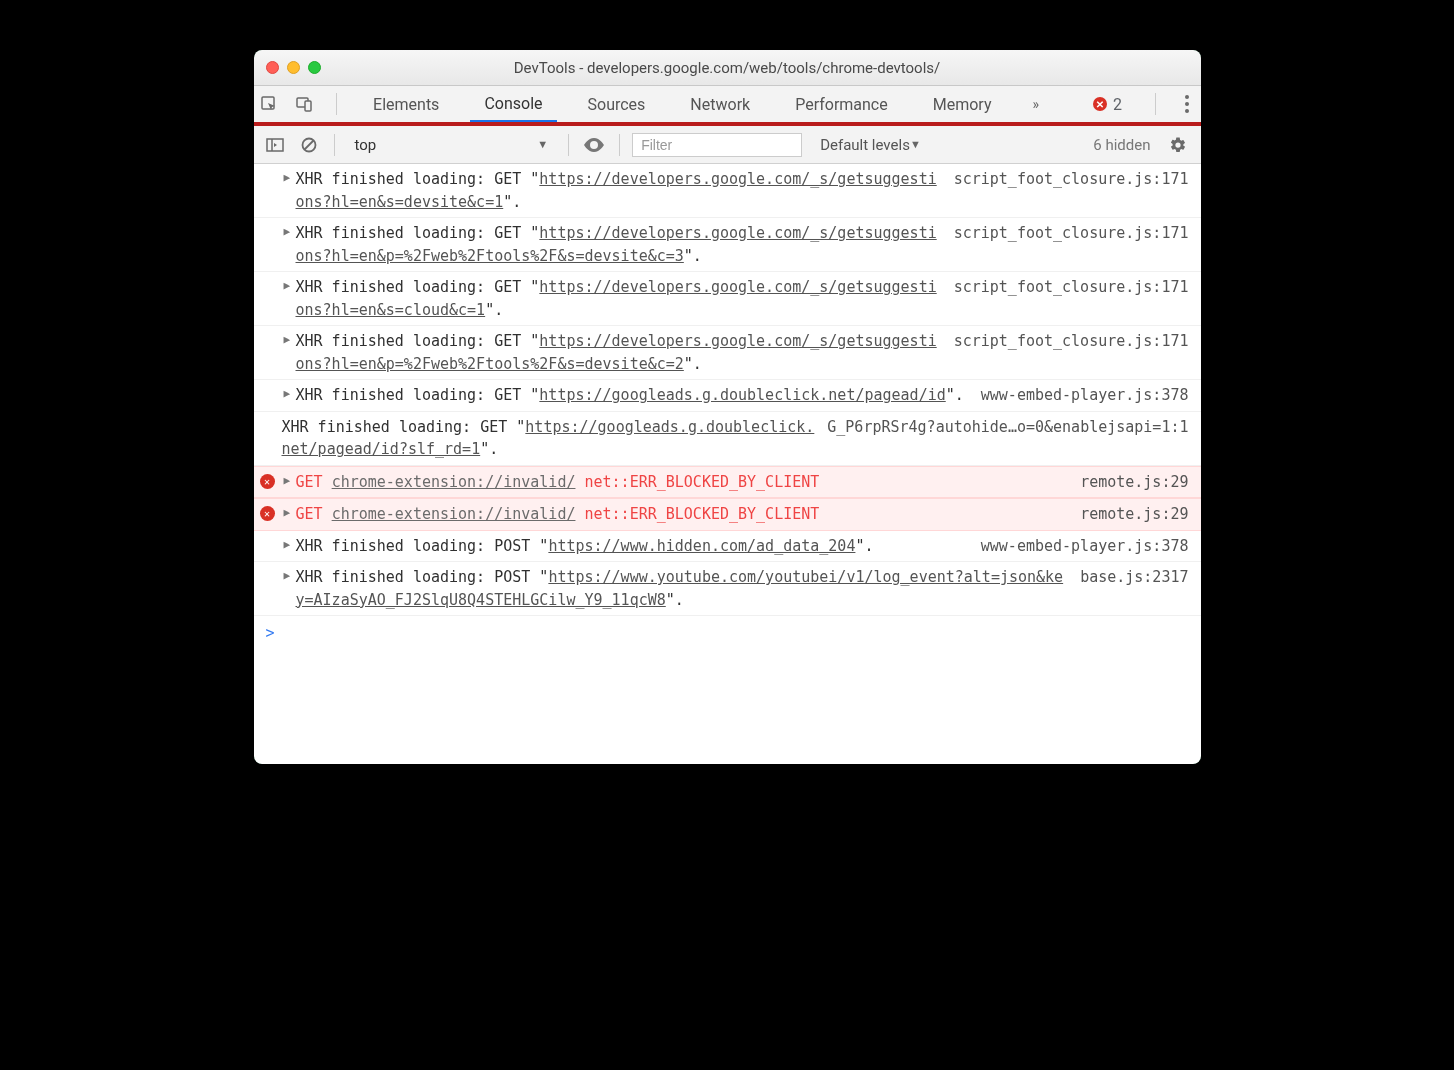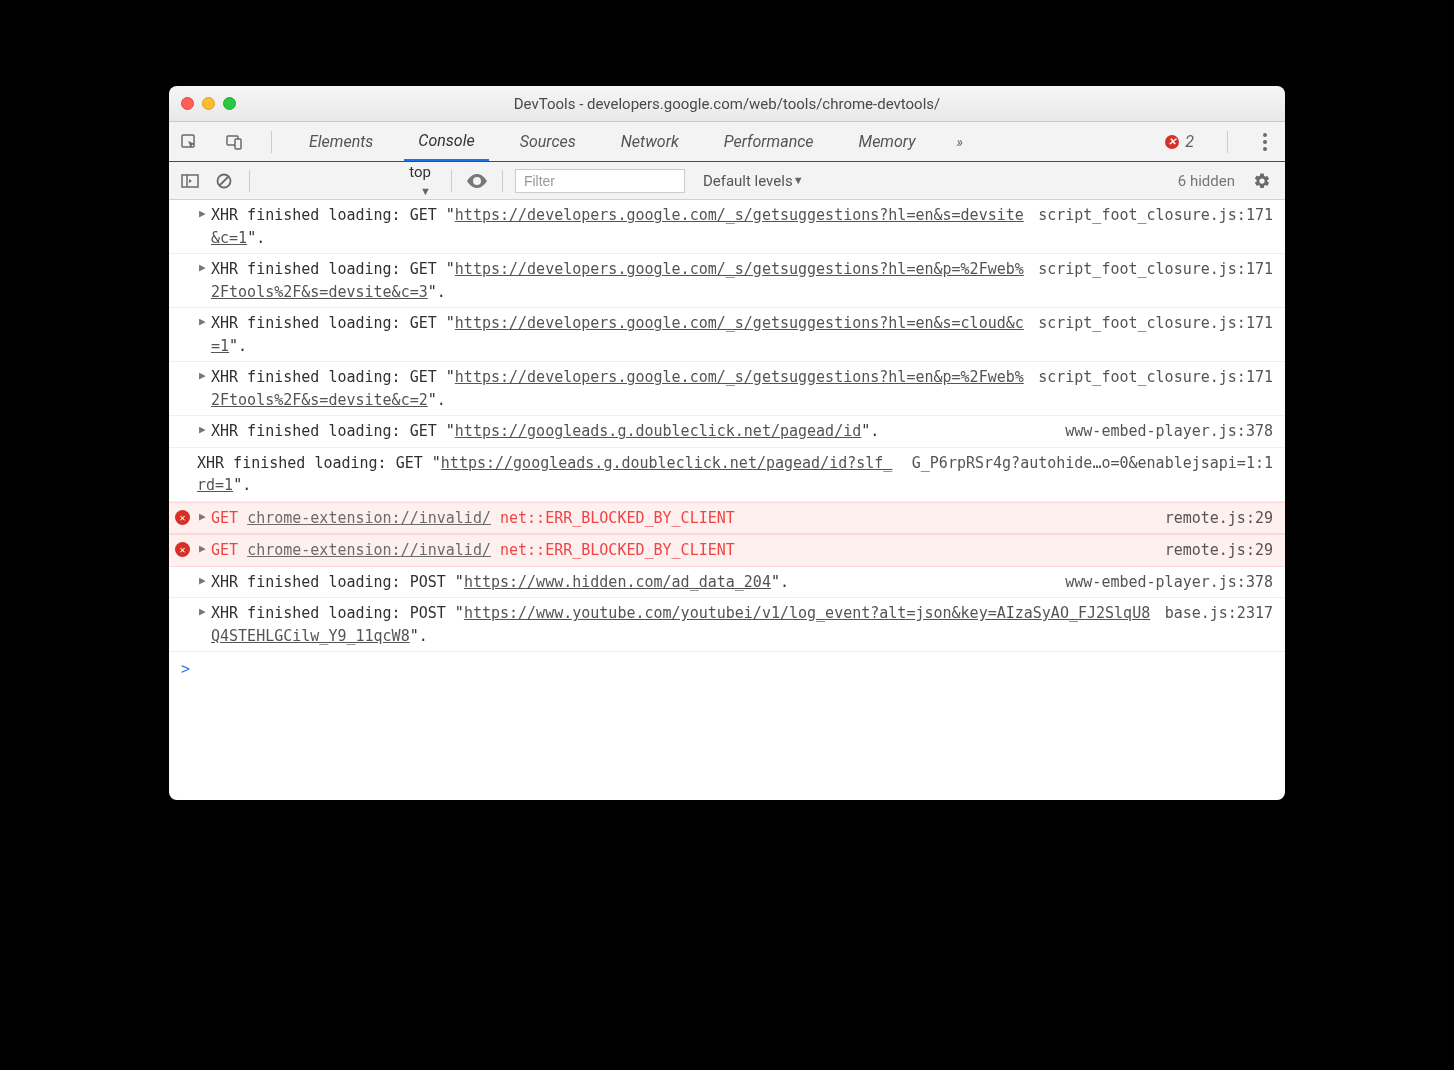--- a/index.html
+++ b/index.html
@@ -7,26 +7,25 @@
     background: #000;
     width: 1454px;
     height: 1070px;
     font-family: -apple-system, BlinkMacSystemFont, "Segoe UI", Roboto, sans-serif;
     display: flex;
     align-items: flex-start;
     justify-content: center;
     padding-top: 50px;
   }
   .window {
-    width: 1116px;
+    width: 947px;
     background: #14532d;
     border-radius: 8px;
     box-shadow: 0 20px 60px rgba(0,0,0,0.5);
     overflow: hidden;
-    margin-top: 36px;
   }
   .titlebar {
     height: 36px;
     background: linear-gradient(#f6f6f6, #e8e8e8);
     border-bottom: 1px solid #c8c8c8;
     display: flex;
     align-items: center;
     padding: 0 12px;
     position: relative;
   }
@@ -38,27 +37,26 @@
   .title-text {
     position: absolute;
     left: 0; right: 0;
     text-align: center;
     font-size: 15px;
     color: #4a4a4a;
     pointer-events: none;
   }
   .tabbar {
     height: 40px;
-    border-bottom: 1px solid #b91c1c;
+    border-bottom: 4px solid #b91c1c;
     display: flex;
     align-items: center;
     padding: 0 6px;
     gap: 17px;
     background: #f3f3f3;
-    font-style: italic;
   }
   .tabbar .icon-btn {
     width: 28px; height: 28px;
     display: flex; align-items: center; justify-content: center;
     color: #6a6a6a;
     cursor: pointer;
   }
   .tabbar .sep {
     width: 1px; height: 22px; background: #ccc; margin: 0 6px;
   }
@@ -99,25 +97,24 @@
     background: #f3f3f3;
     font-size: 15px;
     color: #555;
   }
   .toolbar .tb-icon {
     width: 26px; height: 26px; display: flex; align-items: center; justify-content: center;
     color: #6a6a6a; cursor: pointer;
   }
   .toolbar .vsep { width: 1px; height: 22px; background: #ccc; margin: 0 4px; }
   .context-select {
-    display: flex; align-items: flex-end; gap: 4px;
+    display: flex; align-items: center; gap: 11px;
     padding: 2px 8px;
     color: #333;
     cursor: pointer;
-    flex-direction: column;
   }
   .context-select .caret { font-size: 11px; color: #666; margin-left: 150px; }
   .eye-icon { width: 26px; cursor: pointer; color: #777; display:flex; justify-content:center; }
   .filter-input {
     border: 1px solid #ccc;
     background: #fff;
     height: 24px;
     padding: 0 8px;
     font-size: 14px;
     width: 170px;

